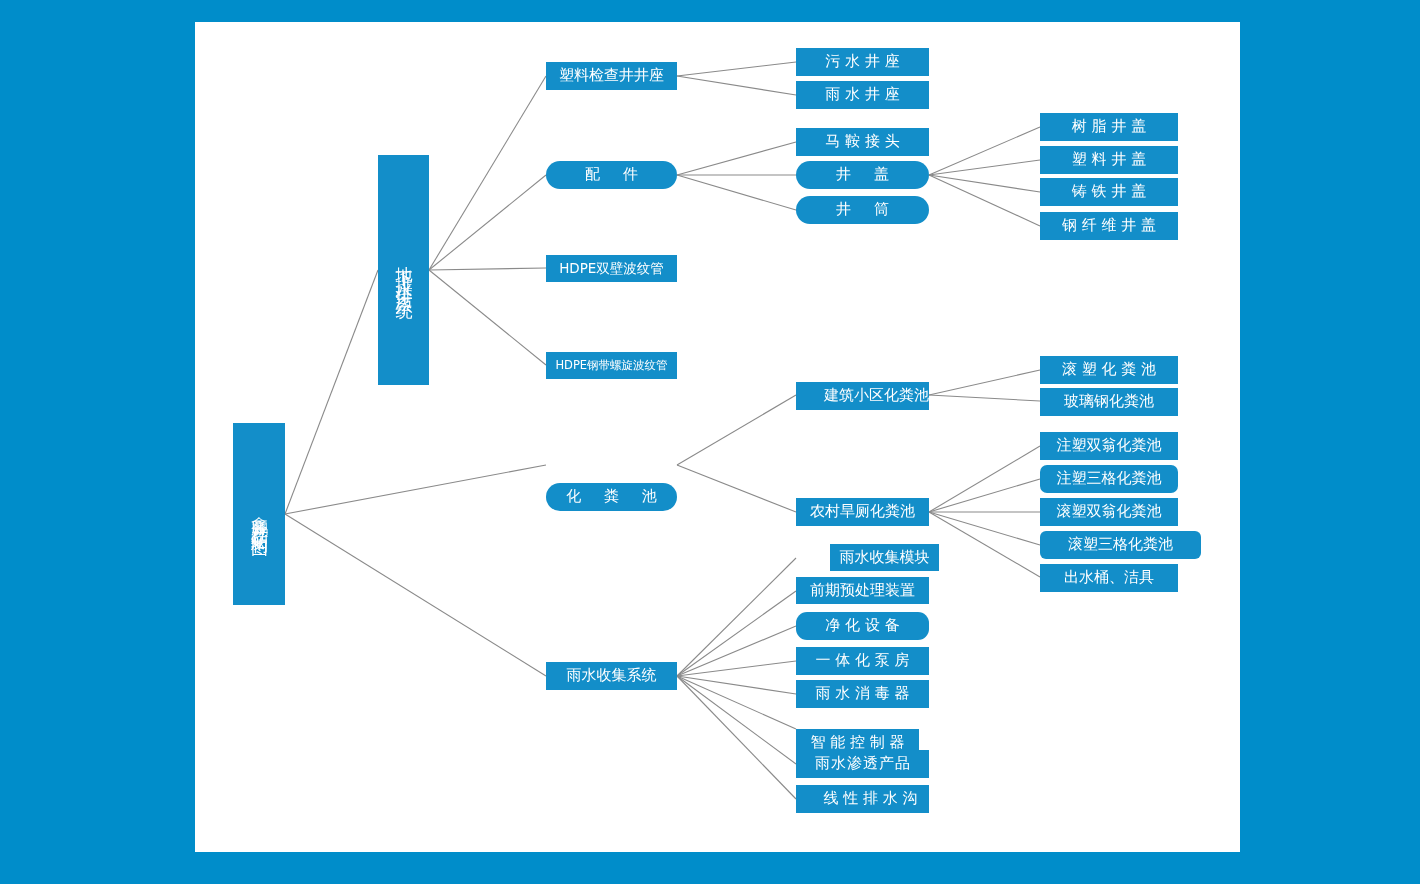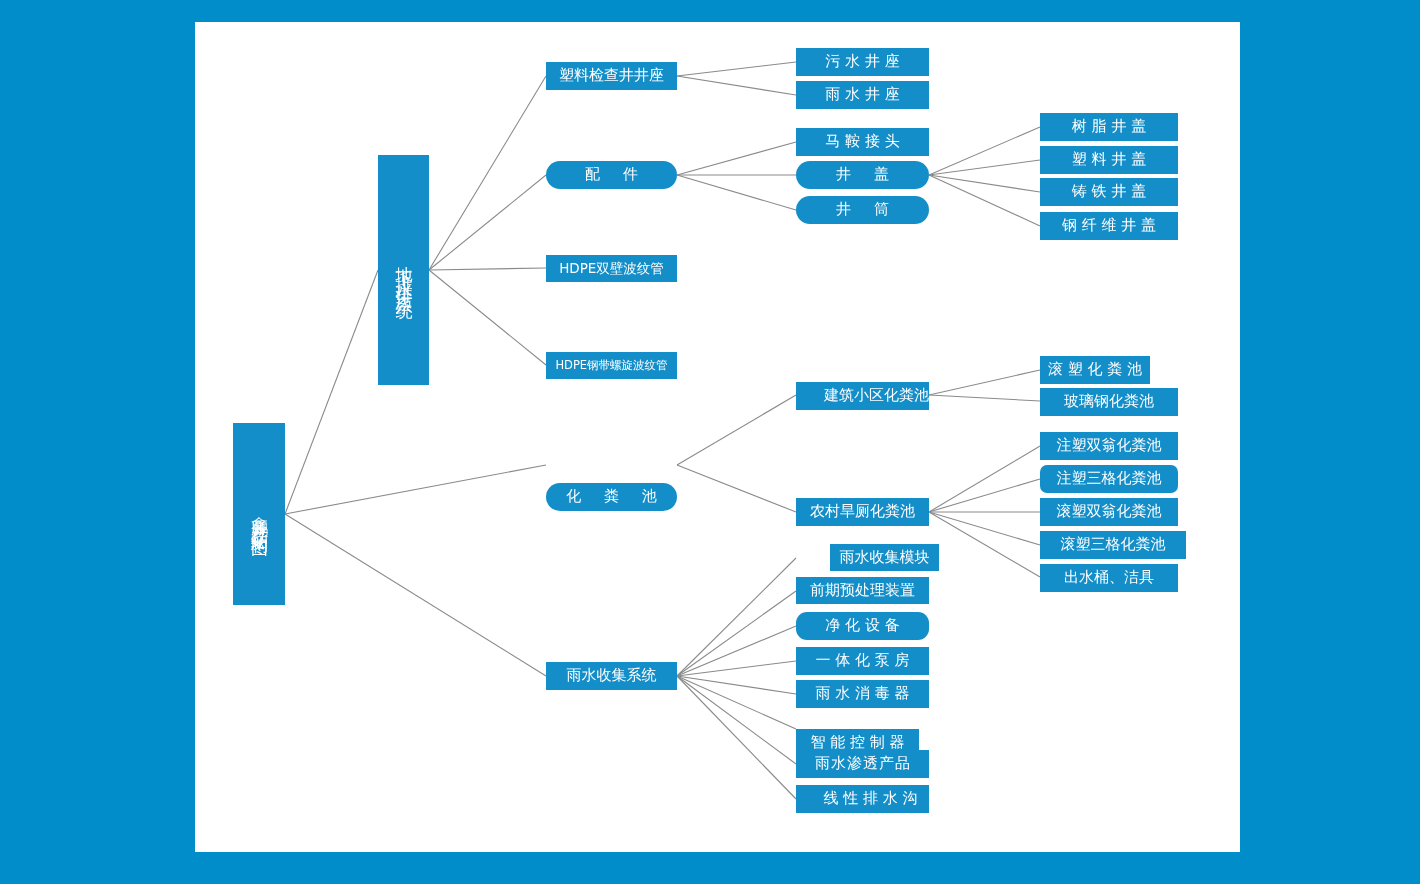--- a/index.html
+++ b/index.html
@@ -121,27 +121,27 @@
   <div class="node h" style="left:796px;top:750px;width:133px;height:28px;letter-spacing:1px;text-indent:1px;">雨水渗透产品</div>
   <div class="node h" style="left:796px;top:785px;width:133px;height:28px;padding-left:16px;">线 性 排 水 沟</div>
 
   <div class="node h" style="left:796px;top:48px;width:133px;height:28px;">污 水 井 座</div>
   <div class="node h" style="left:796px;top:81px;width:133px;height:28px;">雨 水 井 座</div>
 
   <div class="node h" style="left:796px;top:128px;width:133px;height:28px;">马 鞍 接 头</div>
   <div class="node h wide2" style="left:796px;top:161px;width:133px;height:28px;">井    盖</div>
   <div class="node h wide2" style="left:796px;top:196px;width:133px;height:28px;">井    筒</div>
 
-  <div class="node h" style="left:1040px;top:356px;width:110px;height:28px;">滚 塑 化 粪 池</div>
+  <div class="node h" style="left:1040px;top:356px;width:138px;height:28px;">滚 塑 化 粪 池</div>
   <div class="node h" style="left:1040px;top:388px;width:138px;height:28px;">玻璃钢化粪池</div>
 
   <div class="node h" style="left:1040px;top:432px;width:138px;height:28px;">注塑双翁化粪池</div>
   <div class="node h" style="left:1040px;top:465px;width:138px;height:28px;border-radius:7px;">注塑三格化粪池</div>
   <div class="node h" style="left:1040px;top:498px;width:138px;height:28px;">滚塑双翁化粪池</div>
-  <div class="node h" style="left:1040px;top:531px;width:146px;height:28px;">滚塑三格化粪池</div>
+  <div class="node h" style="left:1040px;top:531px;width:161px;height:28px;border-radius:6px;">滚塑三格化粪池</div>
   <div class="node h" style="left:1040px;top:564px;width:138px;height:28px;">出水桶、洁具</div>
 
   <div class="node h" style="left:1040px;top:113px;width:138px;height:28px;">树 脂 井 盖</div>
   <div class="node h" style="left:1040px;top:146px;width:138px;height:28px;">塑 料 井 盖</div>
   <div class="node h" style="left:1040px;top:178px;width:138px;height:28px;">铸 铁 井 盖</div>
   <div class="node h" style="left:1040px;top:212px;width:138px;height:28px;">钢 纤 维 井 盖</div>
 
 </div>
 
 </body></html>

